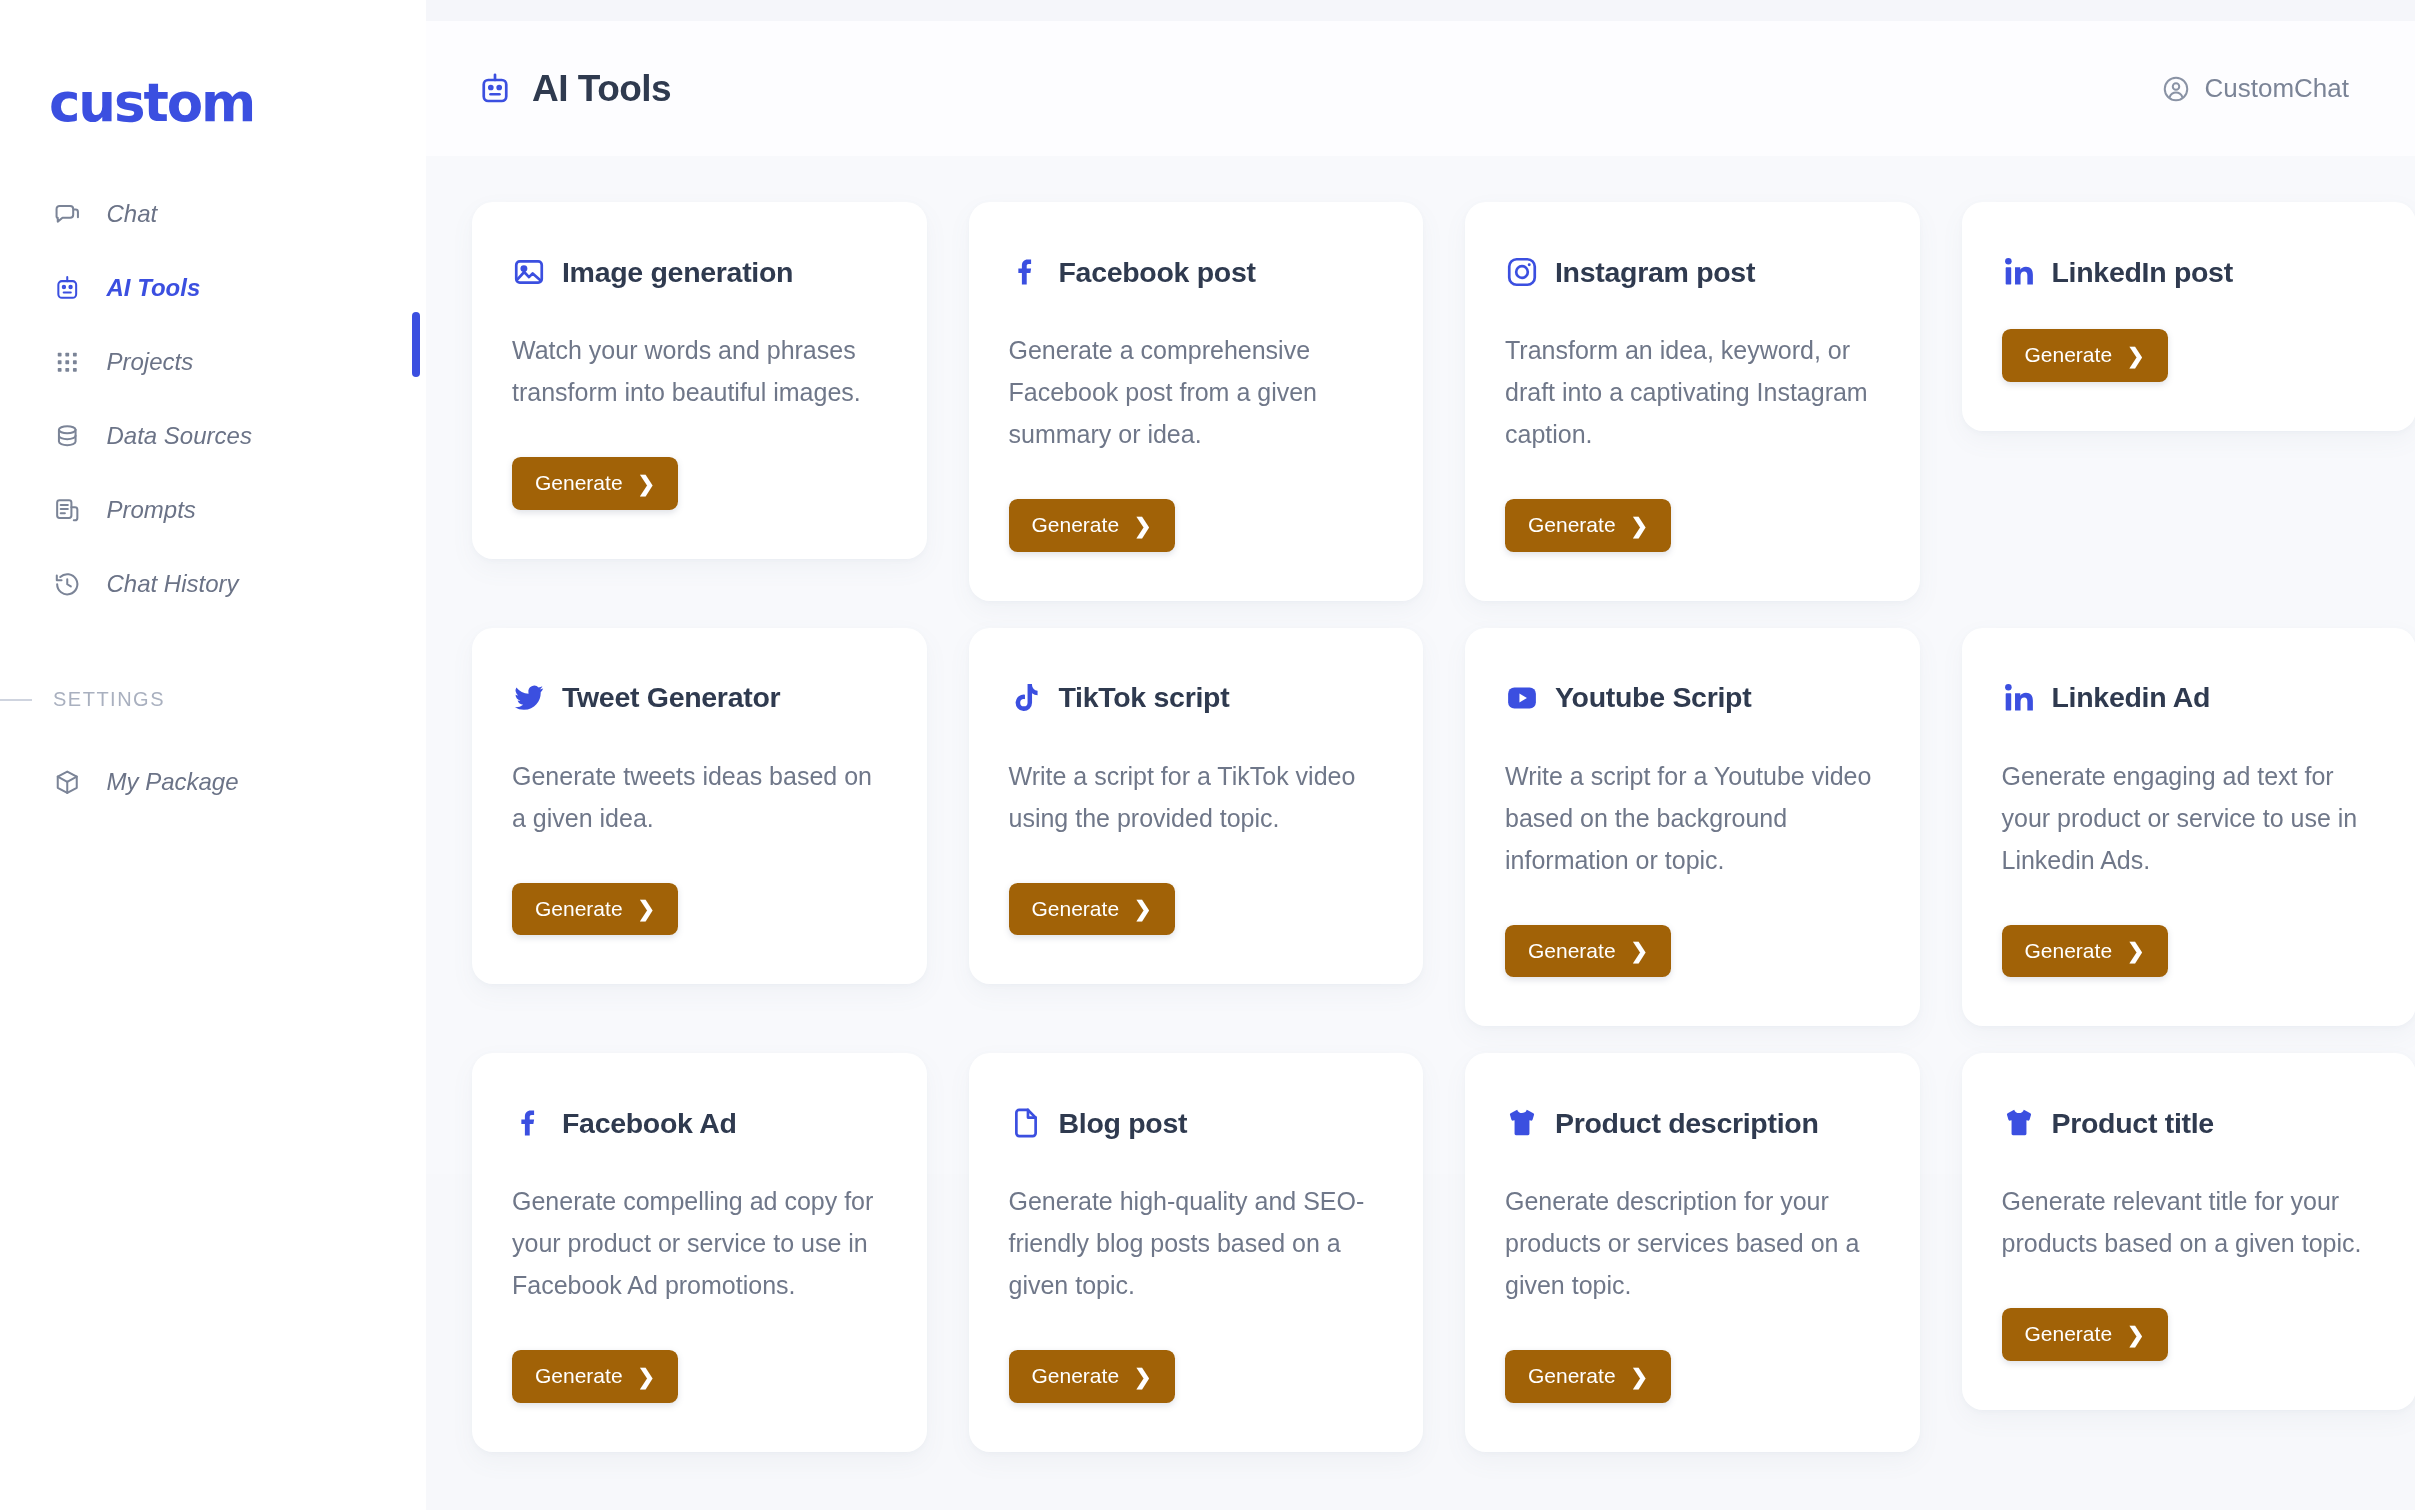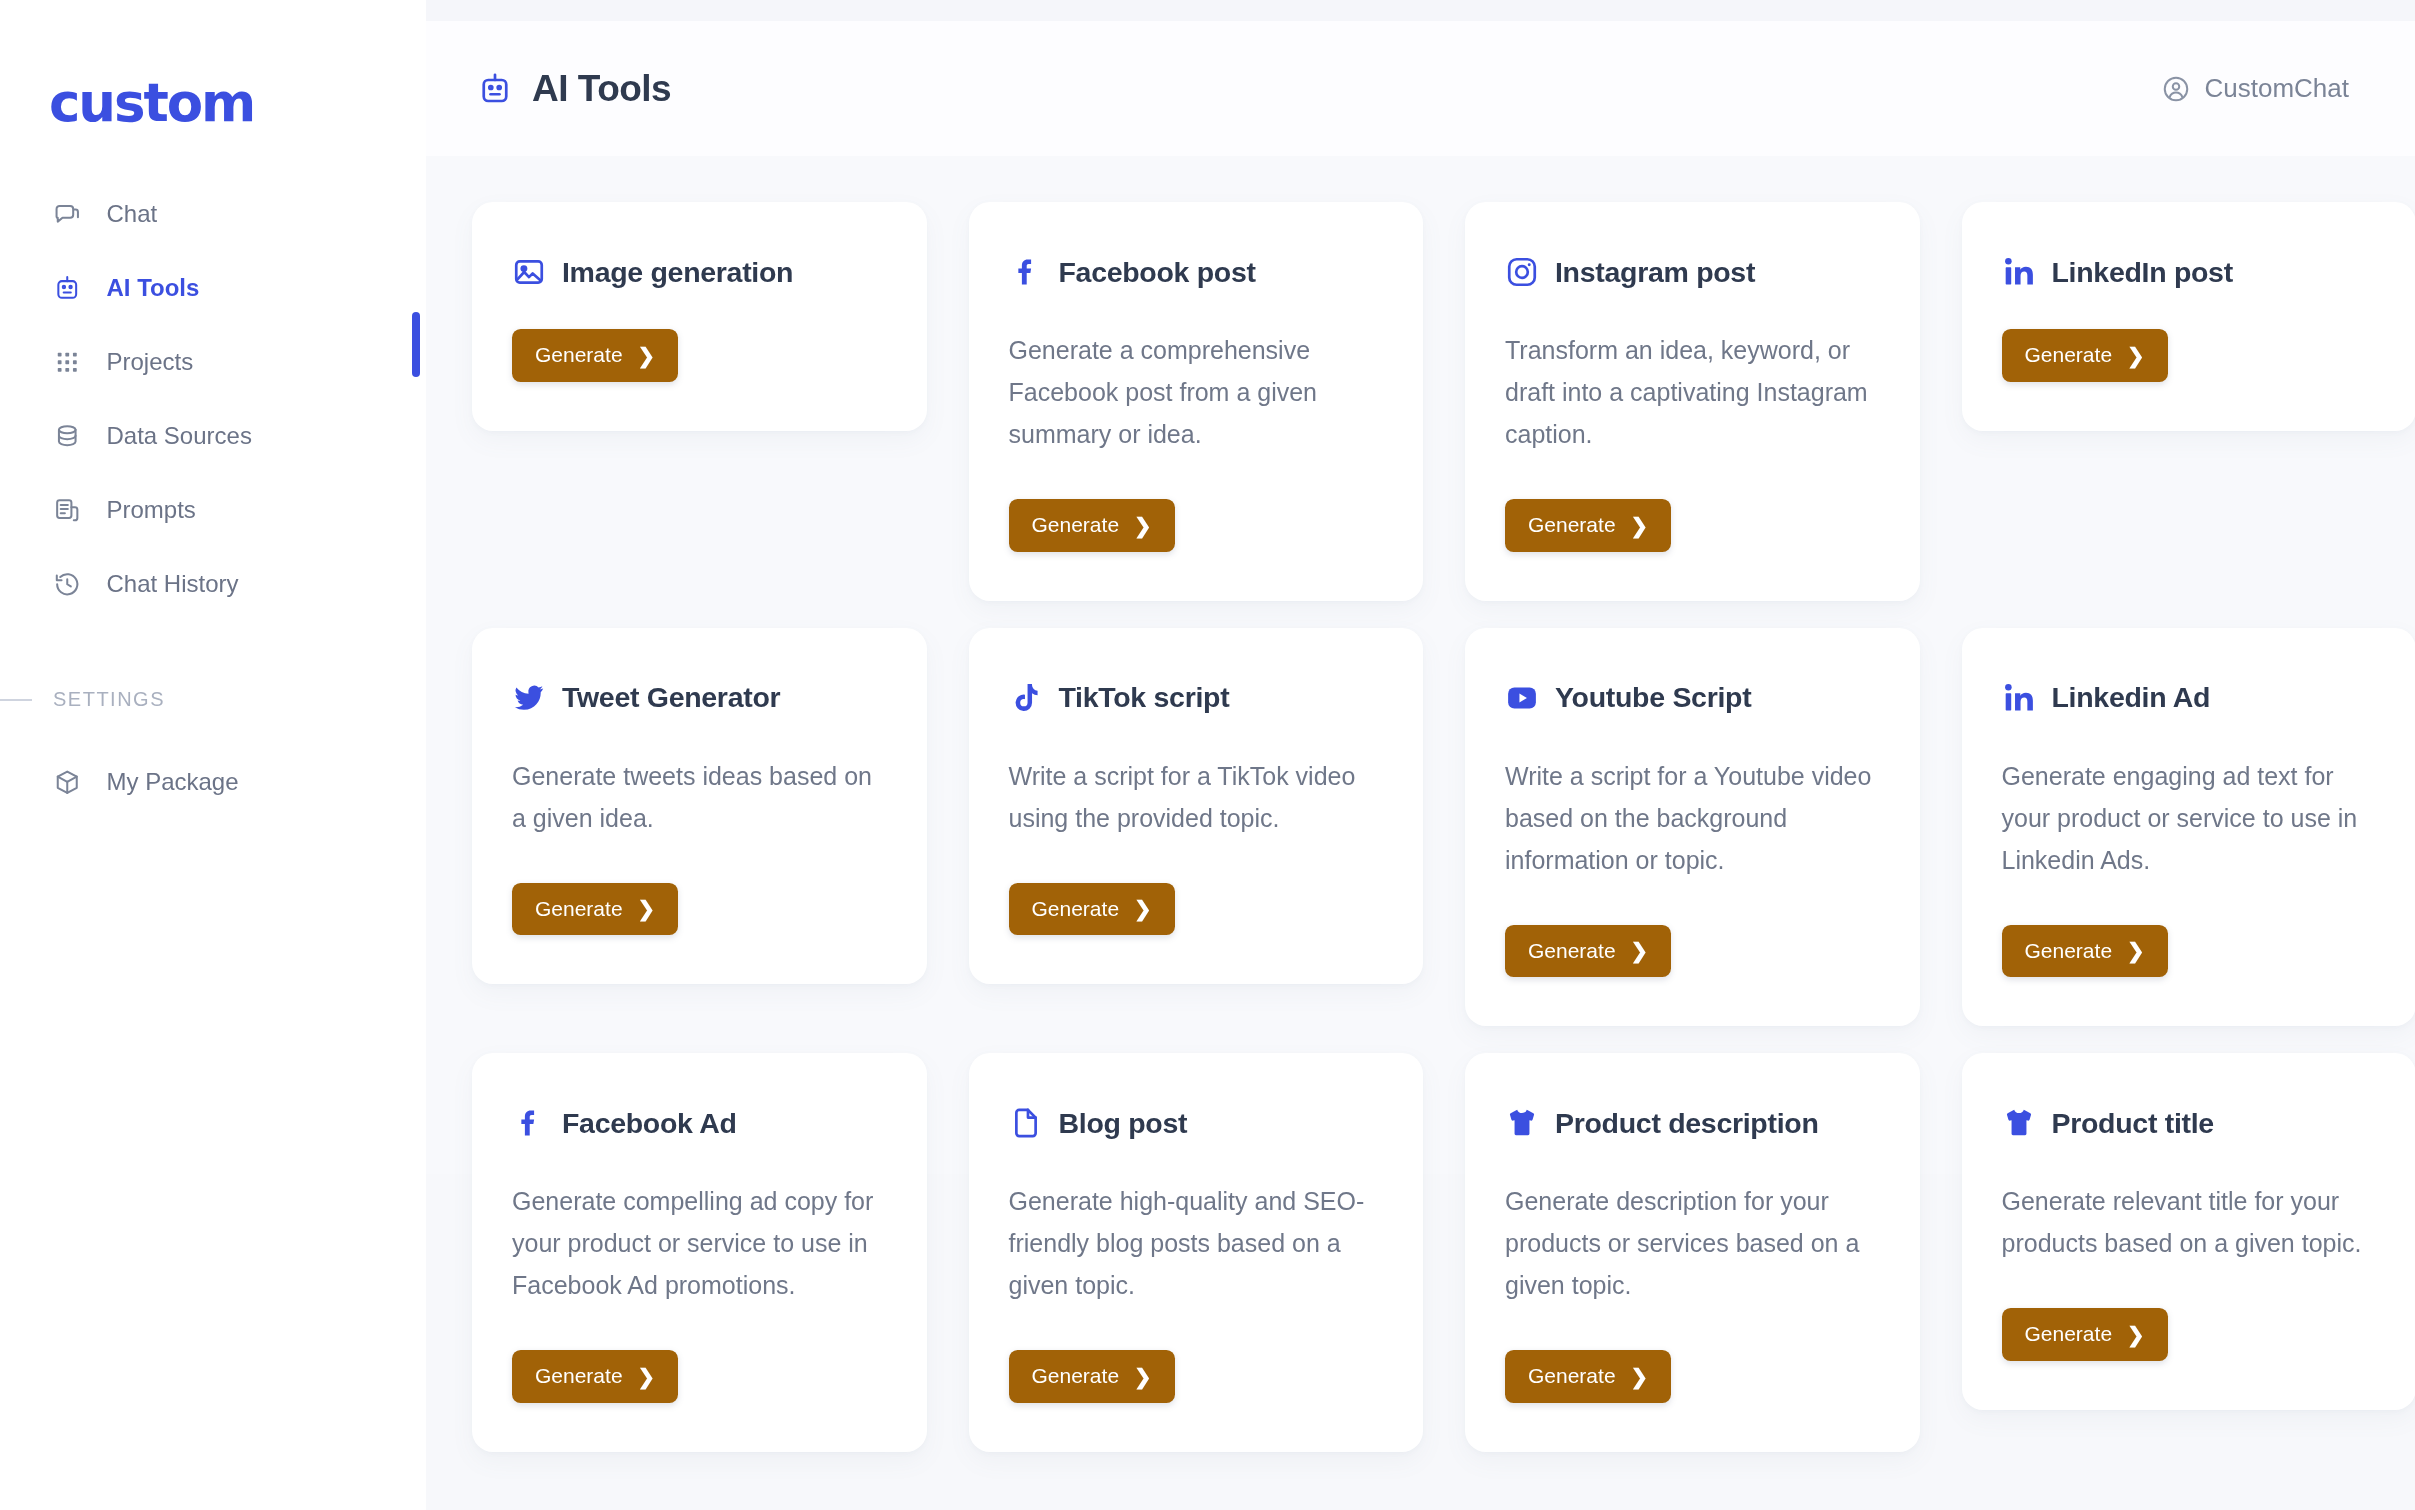--- a/index.html
+++ b/index.html
@@ -41,20 +41,21 @@
   }
   .nav{ margin-top:48px; }
   .nav-item{
     display:flex; align-items:center;
     height:74px;
     padding-left:53px;
     gap:25px;
     cursor:pointer;
     color:#6b7387;
     font-size:24px;
+    font-style:italic;
   }
   .nav-item .ico{ width:28.5px; height:28.5px; flex:0 0 28.5px; display:flex; align-items:center; justify-content:center; }
   .nav-item .ico svg{ width:28.5px; height:28.5px; display:block; }
   .nav-item.active{ color:#3b4fe0; font-weight:700; }
   .nav-item.active .ico svg{ stroke:#3b4fe0; }
   .active-bar{
     position:absolute;
     left:412px; top:236px;
     width:7.6px; height:65px;
     background:#3b4fe0;
@@ -288,20 +289,21 @@
           <div class="card-head">
             <span class="ico">
               <svg viewBox="0 0 24 24" fill="none" stroke="#3b4fe0" stroke-width="1.9" stroke-linecap="round" stroke-linejoin="round">
                 <rect x="3" y="4.5" width="18" height="15" rx="2.5"></rect>
                 <circle cx="8.4" cy="9.6" r="1.5" fill="#3b4fe0"></circle>
                 <path d="M4 17l4.6-5 3.4 3.6 2.6-2.6L20 17.8"></path>
               </svg>
             </span>
             <span class="card-title">Image generation</span>
           </div>
+          <div class="card-desc">Watch your words and phrases transform into beautiful images.</div>
           <button class="gen-btn">
             <span>Generate</span>
             <span class="chev">❯</span>
           </button>
         </div>
         <div class="card">
           <div class="card-head">
             <span class="ico">
               <svg viewBox="0 0 24 24" fill="#3b4fe0">
                 <path d="M15.6 3.2h-2.5c-2.4 0-4 1.7-4 4.2v2.1H6.6v3.2h2.5v8.1h3.4v-8.1h2.6l.5-3.2h-3.1V7.8c0-.9.3-1.4 1.4-1.4h1.7z"></path>

